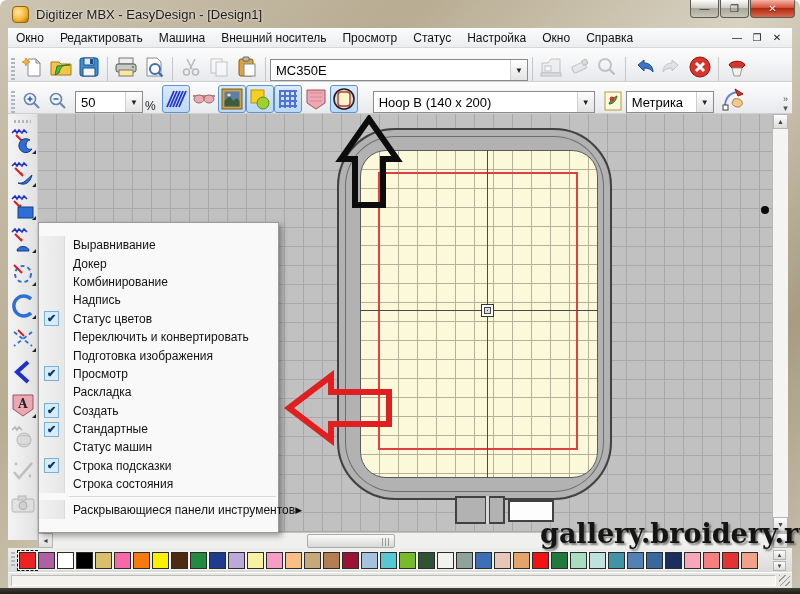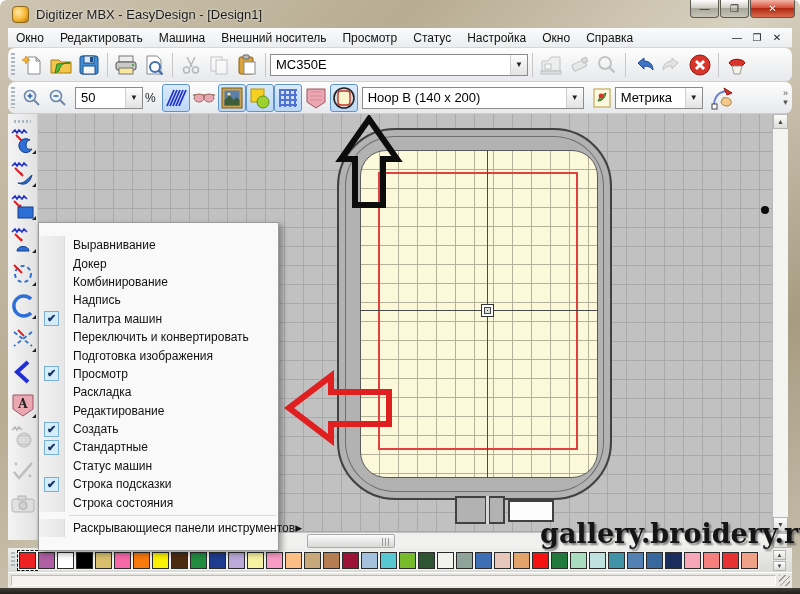--- a/index.html
+++ b/index.html
@@ -11,21 +11,21 @@
   .title-text { font-size:13px; color:#1c1c1c; text-shadow:0 0 3px rgba(255,255,255,.9); }
   #caption-buttons { position:absolute; right:5px; top:0; display:flex; }
   .cap-btn { width:29px; height:18px; border:1px solid #5d5a52; border-top:none; background:linear-gradient(#fdfdfd,#cfcdc4 45%,#a9a69a 50%,#c7c4b8); color:#333; font-size:10px; line-height:17px; text-align:center; border-radius:0 0 4px 4px; margin-left:1px; }
   .cap-btn.close { width:45px; background:linear-gradient(#f3b6a8,#d9513a 45%,#b02a12 50%,#d96a4f); color:#fff; text-shadow:0 1px 1px #7a1404; }
   
   #menubar { position:absolute; left:8px; top:28px; width:784px; height:20px; background:linear-gradient(#fafbfc,#ecedee); display:flex; align-items:center; font-size:12px; color:#111; border-bottom:1px solid #d7d7d7; }
   .menu-item { padding:2px 8px; }
   #mdi-buttons { margin-left:auto; display:flex; gap:6px; padding-right:8px; font-size:10px; color:#222; }
   .mdi-btn { width:14px; text-align:center; }
   
-  .toolbar { position:absolute; left:8px; width:784px; background:linear-gradient(#fdfdfd,#e7e9ec); border-bottom:1px solid #cfcfcf; display:flex; align-items:center;border-radius:7px; }
+  .toolbar { position:absolute; left:8px; width:784px; background:linear-gradient(#fdfdfd,#e7e9ec); border-bottom:1px solid #cfcfcf; display:flex; align-items:flex-end; }
   #toolbar1 { top:48px; height:34px; }
   #toolbar2 { top:82px; height:32px; }
   .grip { width:4px; height:70%; margin:0 4px 0 3px; background:repeating-linear-gradient(to bottom,#aeb6bf 0 2px,transparent 2px 4px); }
   .tb-btn { width:28px; height:28px; display:flex; align-items:center; justify-content:center; border:1px solid transparent; border-radius:3px; position:relative; }
   .tb-btn.small { width:26px; height:24px; }
   .tb-btn.pressed { background:linear-gradient(#dceafb,#bcd8f5); border-color:#5e93c9; }
   .tb-btn.disabled { opacity:.45; filter:grayscale(1); }
   .tb-sep { width:1px; height:24px; background:#c7c7c7; margin:0 4px; }
   .combo { height:22px; background:#fff; border:1px solid #8b8b8b; display:flex; align-items:center; font-size:13px; color:#000; padding-left:5px; position:relative; }
   .combo .arrow { margin-left:auto; width:17px; height:100%; display:flex; align-items:center; justify-content:center; border-left:1px solid #d0d0d0; background:linear-gradient(#fdfdfd,#e3e3e3); font-size:8px; color:#222; }
@@ -288,21 +288,21 @@
           <path d="M3 3h18v13l-9 6-9-6z" fill="#eba8b2" stroke="#9c5560"></path>
           <path d="M6 6h12M6 10h12M6 14h12" stroke="#d98997" stroke-width="1"></path>
         </svg>
       </div>
     <div class="tb-btn pressed">
         <svg width="24" height="24" viewBox="0 0 24 24">
           <ellipse cx="12" cy="12" rx="10" ry="10" fill="#ddd" stroke="#222" stroke-width="1.6"></ellipse>
           <rect x="6" y="5" width="12" height="14" rx="3" fill="#fcf6cf" stroke="#c0392b" stroke-width="1.4"></rect>
         </svg>
       </div>
-    <div class="combo" style="width:222px;margin-left:4px">
+    <div class="combo" style="width:222px;margin-left:15px">
       <span>Hoop B (140 x 200)</span>
       <span class="arrow">▼</span>
     </div>
     <div class="tb-btn small" style="margin-left:5px">
         <svg width="20" height="22" viewBox="0 0 20 22">
           <rect x="2" y="2" width="16" height="18" fill="#fdf8e0" stroke="#b89b3a"></rect>
           <path d="M6 14c2-5 6-7 8-8-1 4-3 8-8 8z" fill="#58a23f" stroke="#2e6e1c"></path>
           <circle cx="9" cy="9" r="2.4" fill="#d8342a"></circle>
         </svg>
       </div>
@@ -447,43 +447,39 @@
         <div class="cm-label">Комбинирование</div>
       </div>
       <div class="cm-row">
         <div class="cm-gutter"></div>
         <div class="cm-label">Надпись</div>
       </div>
       <div class="cm-row">
         <div class="cm-gutter">
           <div class="cm-check">✔</div>
         </div>
-        <div class="cm-label">Палитра машин</div>
+        <div class="cm-label">Статус цветов</div>
       </div>
       <div class="cm-row">
         <div class="cm-gutter"></div>
         <div class="cm-label">Переключить и конвертировать</div>
       </div>
       <div class="cm-row">
         <div class="cm-gutter"></div>
         <div class="cm-label">Подготовка изображения</div>
       </div>
       <div class="cm-row">
         <div class="cm-gutter">
           <div class="cm-check">✔</div>
         </div>
         <div class="cm-label">Просмотр</div>
       </div>
       <div class="cm-row">
         <div class="cm-gutter"></div>
         <div class="cm-label">Раскладка</div>
-      </div>
-      <div class="cm-row">
-        <div class="cm-gutter"></div>
-        <div class="cm-label">Редактирование</div>
       </div>
       <div class="cm-row">
         <div class="cm-gutter">
           <div class="cm-check">✔</div>
         </div>
         <div class="cm-label">Создать</div>
       </div>
       <div class="cm-row">
         <div class="cm-gutter">
           <div class="cm-check">✔</div>

